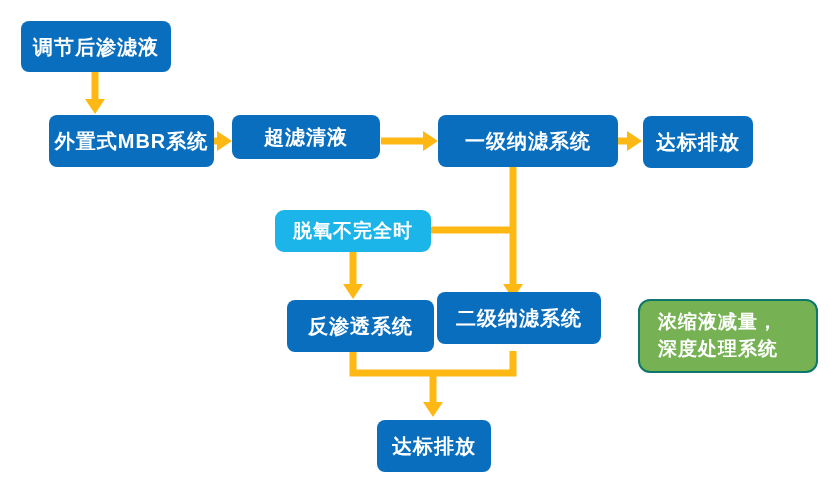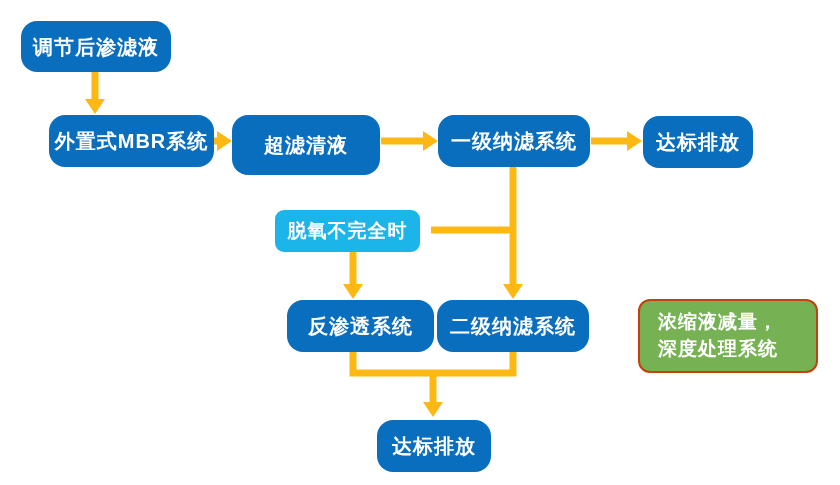--- a/index.html
+++ b/index.html
@@ -24,51 +24,51 @@
   }
   .node {
     position: absolute;
     display: flex;
     align-items: center;
     justify-content: center;
     background: #0A6EBE;
     color: #ffffff;
     font-weight: bold;
     font-size: 20px;
-    border-radius: 16px;
+    border-radius: 8px;
     text-align: center;
     line-height: 1.2;
     letter-spacing: 1px;
   }
   .node--light {
     background: #1BB5EA;
     font-size: 19px;
     border-radius: 9px;
   }
   .node--green {
     background: #76B253;
-    border: 2px solid #c2410c;
+    border: 2px solid #0f766e;
     border-radius: 12px;
     font-size: 19px;
     justify-content: flex-start;
     padding-left: 18px;
     text-align: left;
     white-space: pre-line;
     line-height: 1.4;
     box-sizing: border-box;
   }
   
   #n-adjusted   { left: 21px;  top: 21px;  width: 150px; height: 51px; }
   #n-mbr        { left: 13px;  top: 115px; width: 165px; height: 52px; margin-left: 36px; }
-  #n-uf         { left: 232px; top: 115px; width: 148px; height: 60px; }
-  #n-nf1        { left: 438px; top: 115px; width: 152px; height: 52px; text-align: right; }
+  #n-uf         { left: 232px; top: 115px; width: 148px; height: 44px; }
+  #n-nf1        { left: 438px; top: 115px; width: 180px; height: 52px; text-align: right; }
   #n-discharge1 { left: 643px; top: 116px; width: 110px; height: 52px; }
-  #n-deoxy      { left: 275px; top: 210px; width: 145px; height: 42px; }
+  #n-deoxy      { left: 275px; top: 210px; width: 156px; height: 42px; }
   #n-ro         { left: 278px; top: 300px; width: 147px; height: 52px; margin-left: 9px; }
-  #n-nf2        { left: 437px; top: 300px; width: 152px; height: 52px; }
+  #n-nf2        { left: 437px; top: 292px; width: 164px; height: 52px; }
   #n-discharge2 { left: 377px; top: 420px; width: 114px; height: 52px; }
   #n-green      { left: 638px; top: 299px; width: 180px; height: 74px; }
 </style>
 </head>
 <body>
 
 <div class="canvas">
 
   <svg class="connector-layer" viewBox="0 0 840 485" xmlns="http://www.w3.org/2000/svg">
     <g stroke="#FDB813" stroke-width="7" fill="none">

